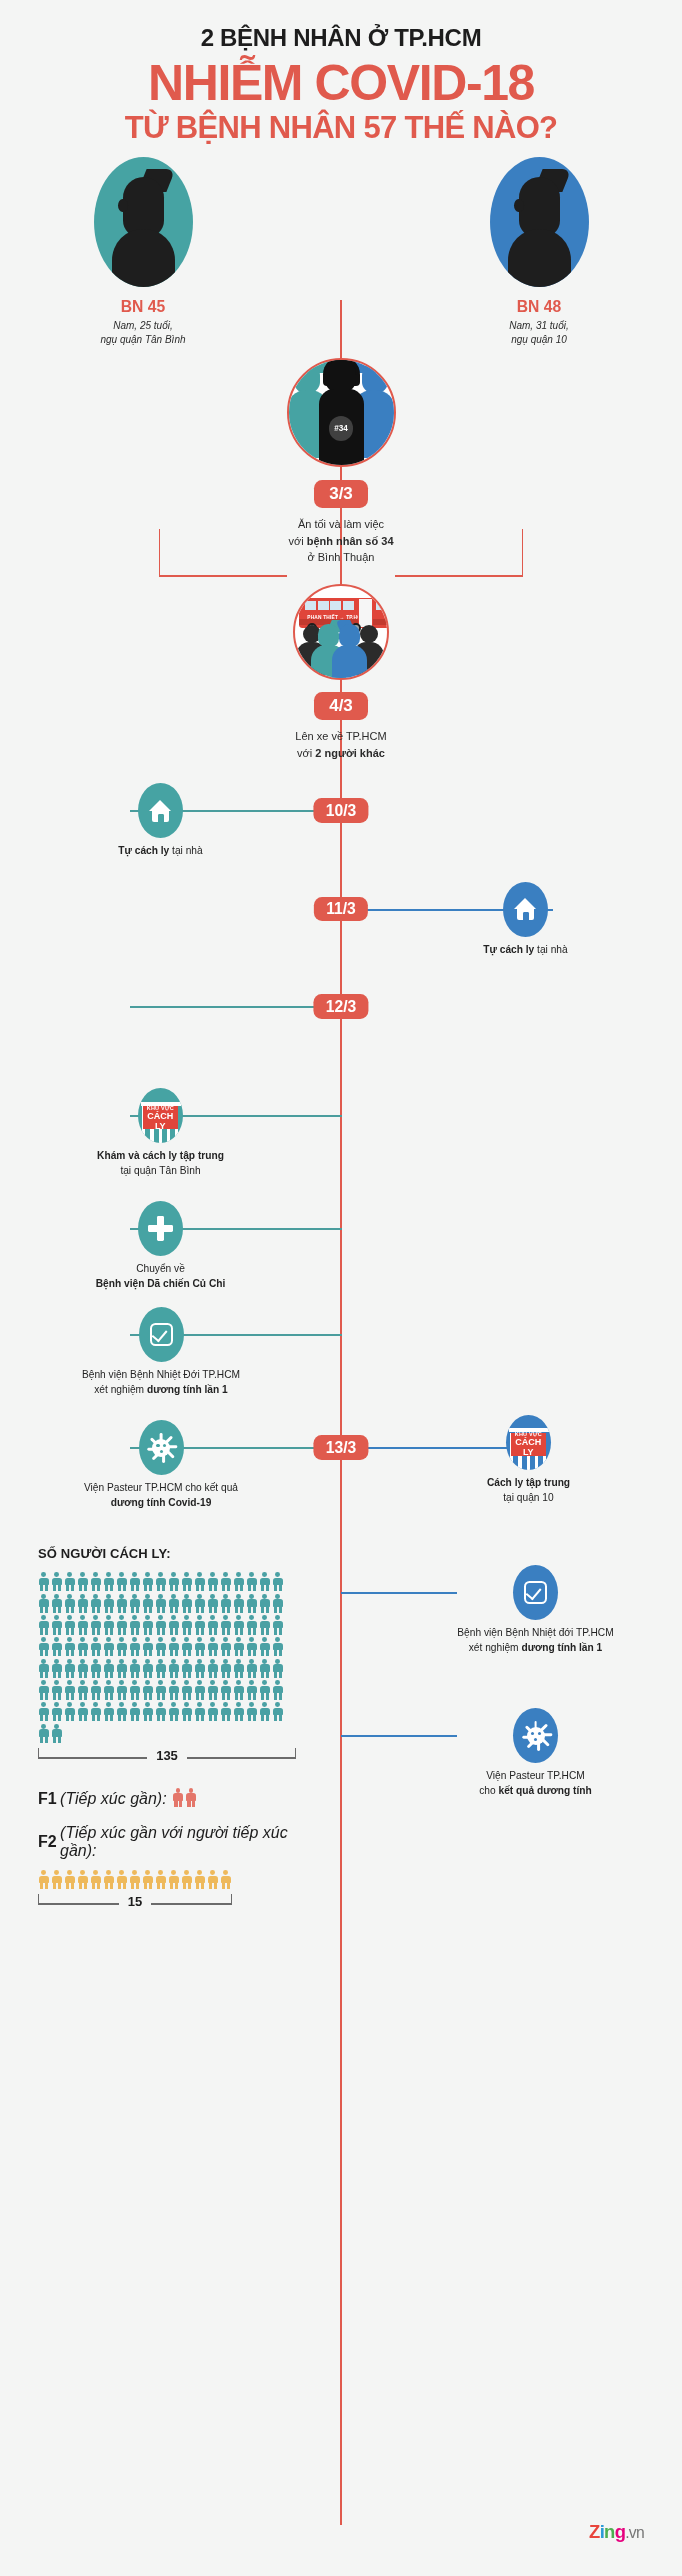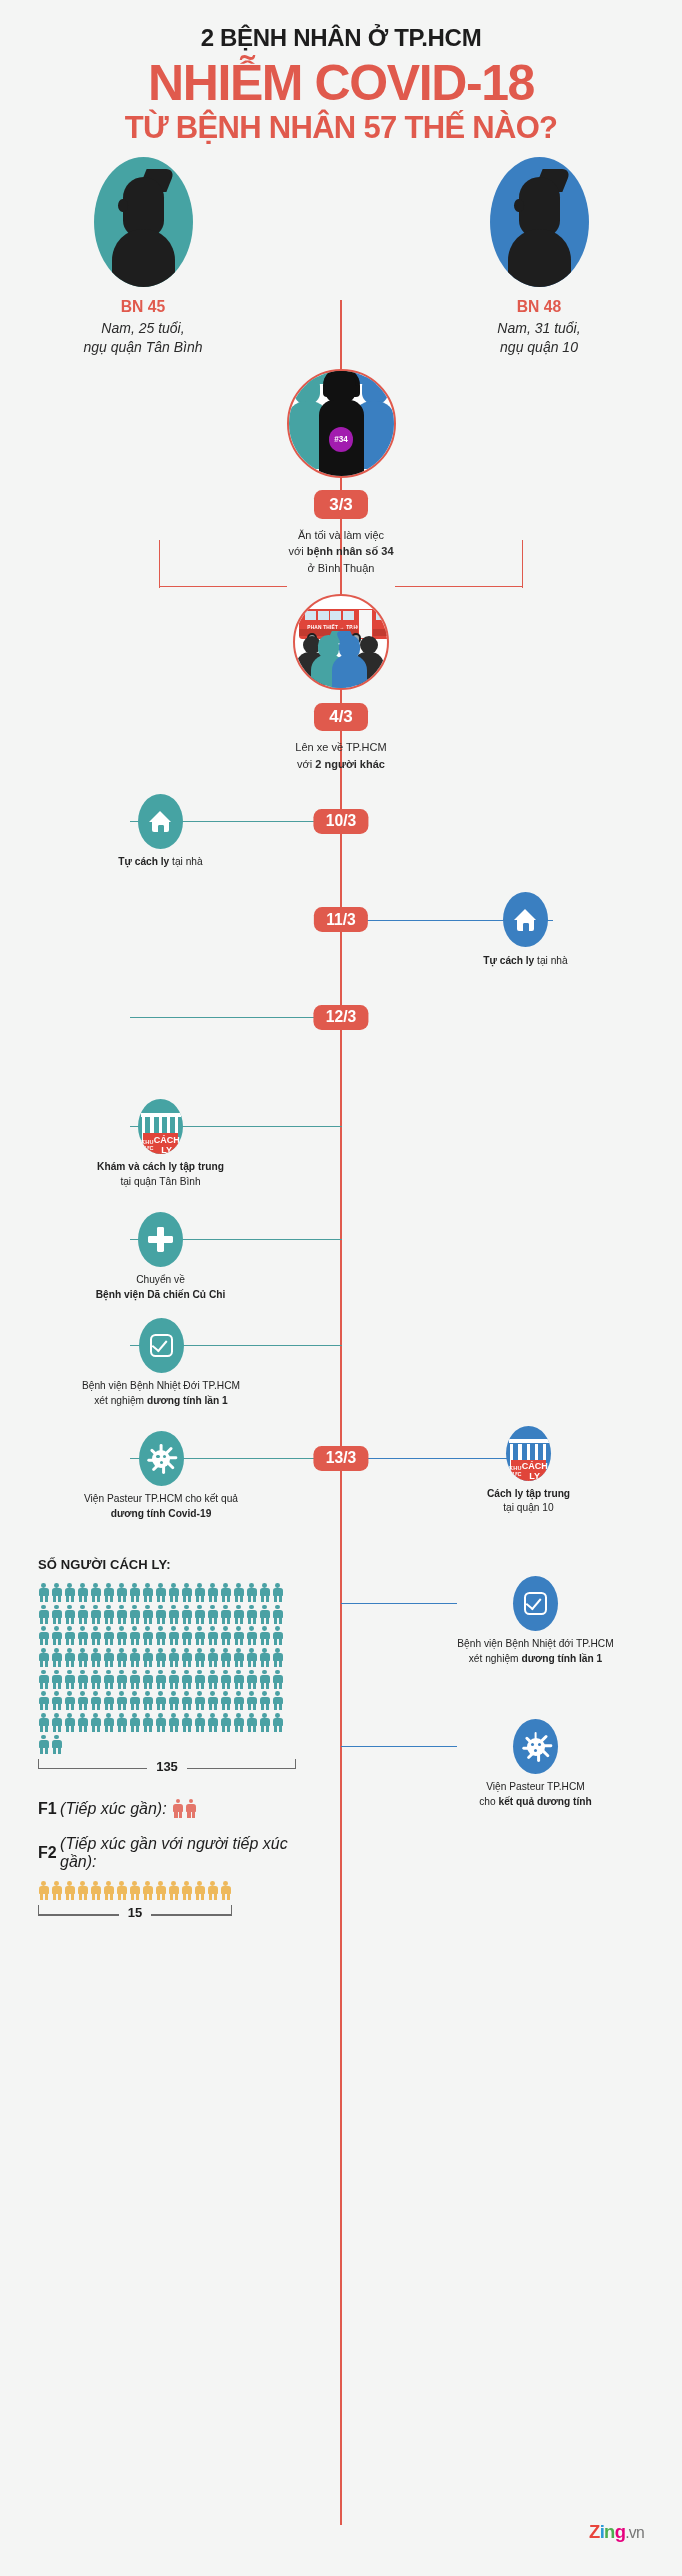--- a/index.html
+++ b/index.html
@@ -105,21 +105,21 @@
     width: 63px; height: 65px;
     background: #1e1e1e;
     border-radius: 31px 31px 12.3px 12.3px;
   }
   .bn-label {
     font-size: 15.7px; font-weight: bold;
     color: #e05a4d;
     margin-top: 11px;
   }
   .bn-sub {
-    font-size: 14px;
+    font-size: 10px;
     font-style: italic;
     color: #2b2b2b;
     line-height: 1.35;
     margin-top: 3.4px;
   }
 
   
   .av-drop {
     position: absolute;
     width: 1.4px; height: 48px;
@@ -160,21 +160,21 @@
   .fig-r .h { position:absolute; right: 4.1px; top: 5.5px; width: 26px; height: 31px; background:#3a7fc1; border-radius: 13px 13px 11px 11px;}
   .fig-r .q { position:absolute; right: 19px; top: 1.4px; width: 18px; height: 15px; background:#3a7fc1; transform: skewX(25deg); border-radius: 6.8px 0 0 0;}
   .fig-r .b { position:absolute; right: -2.7px; top: 34px; width: 42px; height: 68px; background:#3a7fc1; border-radius: 19px 19px 0 0;}
   .fig-c .h { position:absolute; left: 50%; margin-left:-15.7px; top: 2.7px; width: 31px; height: 34px; background:#111; border-radius: 15.7px 15.7px 13.6px 13.6px;}
   .fig-c .hair { position:absolute; left: 50%; margin-left:-18.4px; top: 0px; width: 37px; height: 30px; background:#111; border-radius: 18.4px 18.4px 4.1px 4.1px;}
   .fig-c .b { position:absolute; left: 50%; margin-left:-22.5px; top: 33px; width: 45px; height: 76px; background:#111; border-radius: 15px 15px 0 0;}
   .badge34 {
     position: absolute;
     left: 50%; margin-left: -12.3px; top: 56px;
     width: 24.6px; height: 24.6px; border-radius: 50%;
-    background: #a21caf; color: #fff;
+    background: #404040; color: #fff;
     font-size: 8.2px; font-weight: bold;
     display: flex; align-items: center; justify-content: center;
     z-index: 5;
   }
 
   
   .pill {
     background: #e05a4d;
     color: #fff;
     font-weight: bold;
@@ -296,22 +296,22 @@
   .gl-head .nk { position:absolute; left:5.5px; top:22px; width:12.3px; height:5.5px; background:#fff;}
   .gl-head .bolt{position:absolute;left:9px;top:2.7px;width:0;height:0;border-left:2.7px solid transparent;border-right:2.7px solid transparent;border-bottom:8.2px solid #e05a4d;}
   .gl-head .bolt2{position:absolute;left:6.8px;top:9.6px;width:9.6px;height:3.4px;background:#e05a4d;transform:rotate(-20deg);}
   .gl-head .dot{position:absolute;left:2.7px;top:11px;width:5.5px;height:5.5px;border-radius:50%;background:#e05a4d;}
 
   .gl-quarant { width:45px; height:55px; position:relative; }
   .gl-quarant .bars { position:absolute; left:0; top:18px; width:45px; height:37px; }
   .gl-quarant .bars span { position:absolute; top:0; width:3.4px; height:37px; background:#fff; }
   .gl-quarant .tape { position:absolute; left:2.7px; top:13.6px; width:40px; height:4.1px; background:#fff; }
   .gl-quarant .sign {
-    position:absolute; left:4.8px; top:34px; width:35px; height:23px;
-    background:#e0453a; display:flex; 
+    position:absolute; left:4.8px; top:18px; width:35px; height:23px;
+    background:#e0453a; display:flex; flex-direction:column;
     align-items:center; justify-content:center; z-index:3;
   }
   .gl-quarant .sign .s1 { color:#fff; font-size:5.5px; font-weight:bold; letter-spacing:0.2px;}
   .gl-quarant .sign .s2 { color:#fff; font-size:9px; font-weight:bold; letter-spacing:0px;}
 
   .gl-virus { width:30px; height:30px; position:relative;}
   .gl-virus .core { position:absolute; left:6.1px; top:6.1px; width:18px; height:18px; background:#fff; border-radius:50%;}
   .gl-virus .sp { position:absolute; left:50%; top:50%; width:2.7px; height:15px; background:#fff; border-radius:1.4px; transform-origin: 50% 0;}
   .gl-virus .sp:after{content:"";position:absolute;left:-1.4px;bottom:-2px;width:5.5px;height:5.5px;border-radius:50%;background:#fff;}
   .gl-virus .e1{position:absolute;left:10.2px;top:11px;width:3.4px;height:3.4px;border-radius:50%;background:#46a3a3;}

